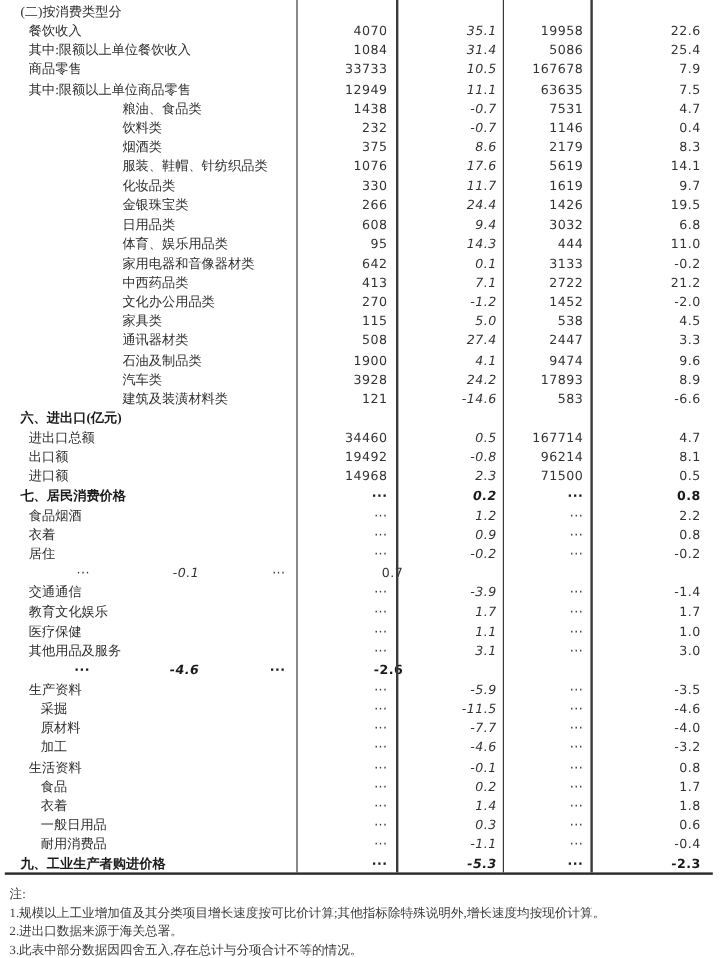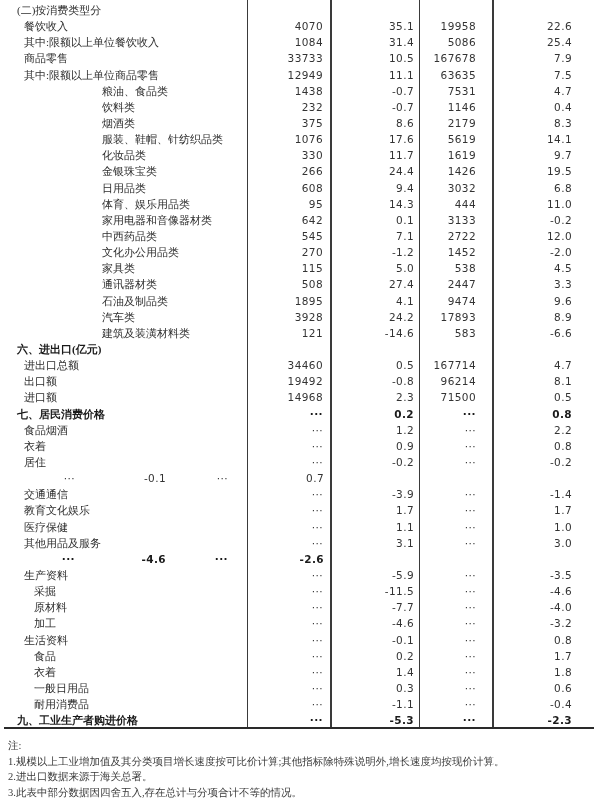--- a/index.html
+++ b/index.html
@@ -18,23 +18,23 @@
   }
   .row.indent-section .cell-label { padding-left:17px; }
   .row.indent-sub .cell-label { padding-left:34px; }
   .row.indent-subsub .cell-label { padding-left:102px; }
   .cell-val {
     font-family:"DejaVu Sans","Liberation Sans",sans-serif;
     font-size:10.5px; text-align:right; white-space:nowrap;
     letter-spacing:0.4px; line-height:16px; color:#333333;
   }
   .cell-v1 { flex:0 0 83px;  padding-right:8px; }
-  .cell-v2 { flex:0 0 89px;  padding-right:6px; }
-  .cell-v3 { flex:0 0 73px;  padding-right:17px; }
-  .cell-v4 { flex:0 0 107px; padding-right:28px; }
+  .cell-v2 { flex:0 0 89px;  padding-right:6px;font-style:italic; }
+  .cell-v3 { flex:0 0 73px;  padding-right:7px; }
+  .cell-v4 { flex:0 0 107px; padding-right:16px; }
   .row.bold .cell-label, .row.bold .cell-val { font-weight:bold; color:#1a1a1a; }
   .vline { position:absolute; top:0; height:727px; background:#3a3a3a; }
   .vline.v1 { left:247px; width:1px; }
   .vline.v2 { left:330px; width:2px; }
   .vline.v3 { left:419px; width:1px; }
   .vline.v4 { left:492px; width:2px; }
   .hline-bottom { position:absolute; top:727px; left:4px; width:590px; height:2px; background:#2a2a2a; }
   .notes {
     position:absolute; top:738px; left:8px; width:584px;
     font-size:10.5px; line-height:15.5px; color:#3a3a3a; white-space:nowrap;
@@ -140,24 +140,24 @@
   </div>
         <div class="row indent-subsub">
     <div class="cell-label">家用电器和音像器材类</div>
     <div class="cell-val cell-v1">642</div>
     <div class="cell-val cell-v2">0.1</div>
     <div class="cell-val cell-v3">3133</div>
     <div class="cell-val cell-v4">-0.2</div>
   </div>
         <div class="row indent-subsub">
     <div class="cell-label">中西药品类</div>
-    <div class="cell-val cell-v1">545</div>
+    <div class="cell-val cell-v1">413</div>
     <div class="cell-val cell-v2">7.1</div>
     <div class="cell-val cell-v3">2722</div>
-    <div class="cell-val cell-v4">12.0</div>
+    <div class="cell-val cell-v4">21.2</div>
   </div>
         <div class="row indent-subsub">
     <div class="cell-label">文化办公用品类</div>
     <div class="cell-val cell-v1">270</div>
     <div class="cell-val cell-v2">-1.2</div>
     <div class="cell-val cell-v3">1452</div>
     <div class="cell-val cell-v4">-2.0</div>
   </div>
         <div class="row indent-subsub">
     <div class="cell-label">家具类</div>
@@ -168,21 +168,21 @@
   </div>
         <div class="row indent-subsub">
     <div class="cell-label">通讯器材类</div>
     <div class="cell-val cell-v1">508</div>
     <div class="cell-val cell-v2">27.4</div>
     <div class="cell-val cell-v3">2447</div>
     <div class="cell-val cell-v4">3.3</div>
   </div>
         <div class="row indent-subsub">
     <div class="cell-label">石油及制品类</div>
-    <div class="cell-val cell-v1">1895</div>
+    <div class="cell-val cell-v1">1900</div>
     <div class="cell-val cell-v2">4.1</div>
     <div class="cell-val cell-v3">9474</div>
     <div class="cell-val cell-v4">9.6</div>
   </div>
         <div class="row indent-subsub">
     <div class="cell-label">汽车类</div>
     <div class="cell-val cell-v1">3928</div>
     <div class="cell-val cell-v2">24.2</div>
     <div class="cell-val cell-v3">17893</div>
     <div class="cell-val cell-v4">8.9</div>

